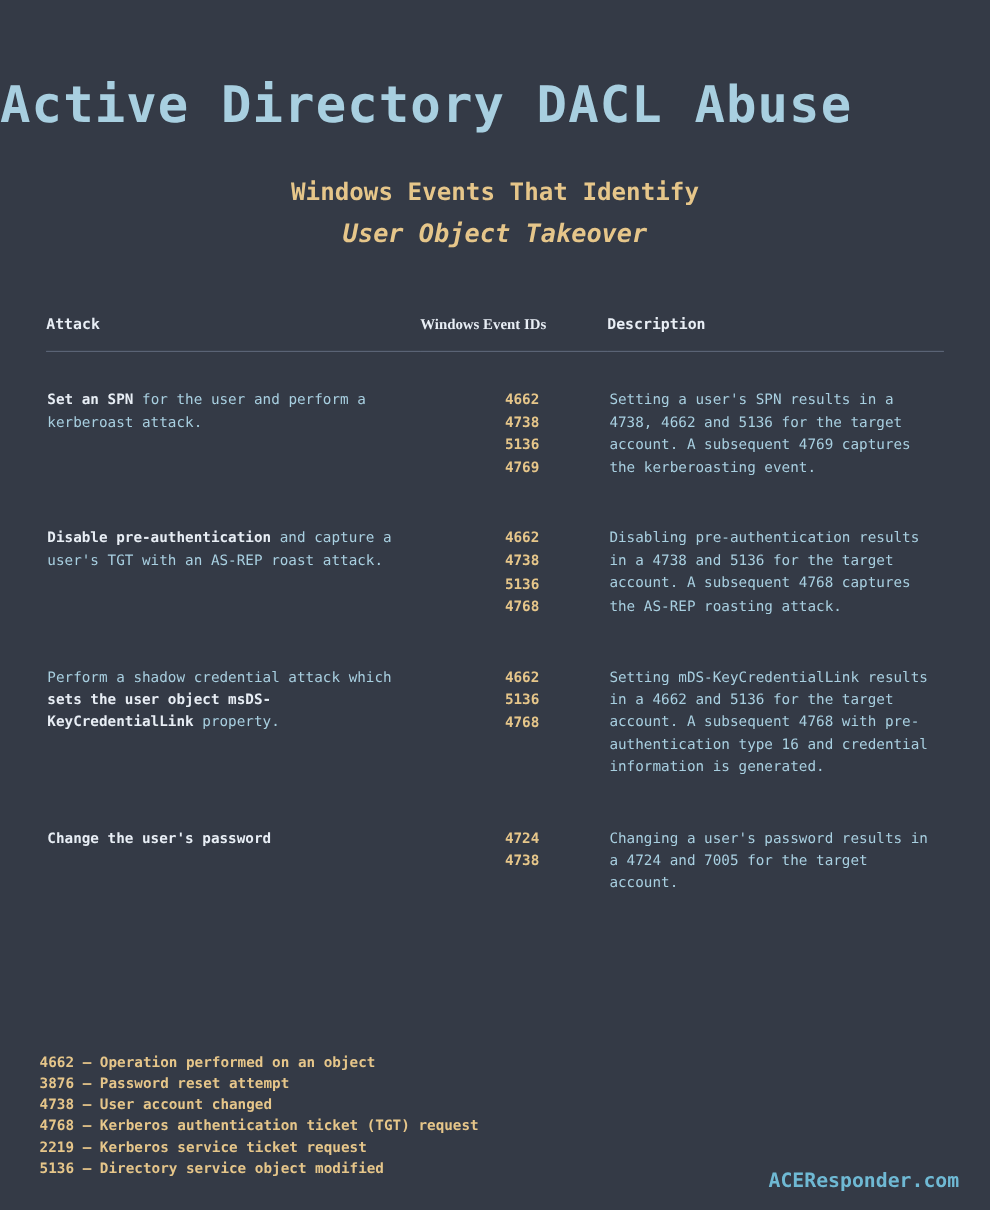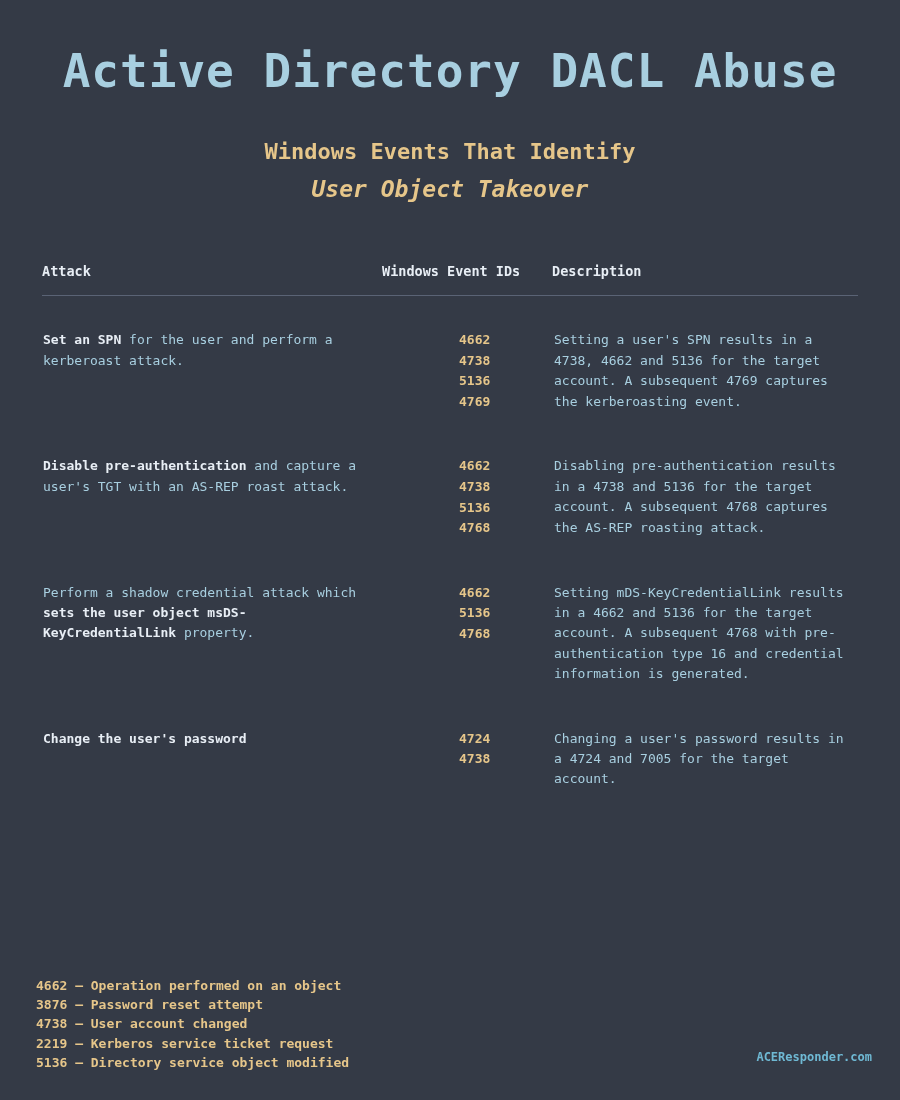--- a/index.html
+++ b/index.html
@@ -15,26 +15,25 @@
     color: #b8c4d4;
     overflow: hidden;
   }
   .page {
     position: relative;
     width: 900px;
     height: 1100px;
     padding: 0;
   }
   .title {
-    text-align: center;
     color: #a8cfe0;
     font-size: 46px;
     font-weight: bold;
     letter-spacing: 1px;
-    padding-top: 46px;
+    padding-top: 70px;
     line-height: 1.1;
   }
   .subtitle {
     text-align: center;
     color: #e6c68a;
     font-size: 22px;
     font-weight: bold;
     margin-top: 38px;
     line-height: 1.55;
   }
@@ -55,21 +54,21 @@
     font-size: 13.5px;
     font-weight: bold;
     color: #e8eef5;
     padding: 0 0 16px 0;
     border-bottom: 1px solid #5a6375;
     vertical-align: bottom;
   }
   col.c-attack { width: 340px; }
   col.c-ids { width: 170px; }
   col.c-desc { width: 306px; }
-  th.h-ids { text-align: left; }
+  th.h-ids { text-align: left; font-family: Liberation Serif, serif; }
   table.main tbody td {
     vertical-align: top;
     font-size: 13px;
     line-height: 1.57;
     padding-top: 34px;
     padding-bottom: 10px;
   }
   td.attack-cell { padding-right: 16px; }
   td.ids-cell {
     color: #e6c68a;
@@ -85,23 +84,23 @@
     left: 36px;
     bottom: 28px;
     color: #e6c68a;
     font-size: 13px;
     font-weight: bold;
     line-height: 1.48;
   }
   .brand {
     position: absolute;
     right: 28px;
-    bottom: 36px;
+    bottom: 16px;
     color: #6fb9d4;
-    font-size: 12px;
+    font-size: 18px;
     font-weight: bold;
   }
 </style>
 </head>
 <body>
 
 <div class="page">
 
   <div class="title">Active Directory DACL Abuse</div>
 
@@ -161,19 +160,20 @@
           </td>
           <td class="desc-cell">Changing a user's password results in a 4724 and 7005 for the target account.</td>
         </tr>
       </tbody>
   </table>
 
   <div class="legend" id="legend">
       <div>4662 – Operation performed on an object</div>
       <div>3876 – Password reset attempt</div>
       <div>4738 – User account changed</div>
+      <div>4768 – Kerberos authentication ticket (TGT) request</div>
       <div>2219 – Kerberos service ticket request</div>
       <div>5136 – Directory service object modified</div>
     </div>
 
   <div class="brand">ACEResponder.com</div>
 
 </div>
 
 </body></html>

